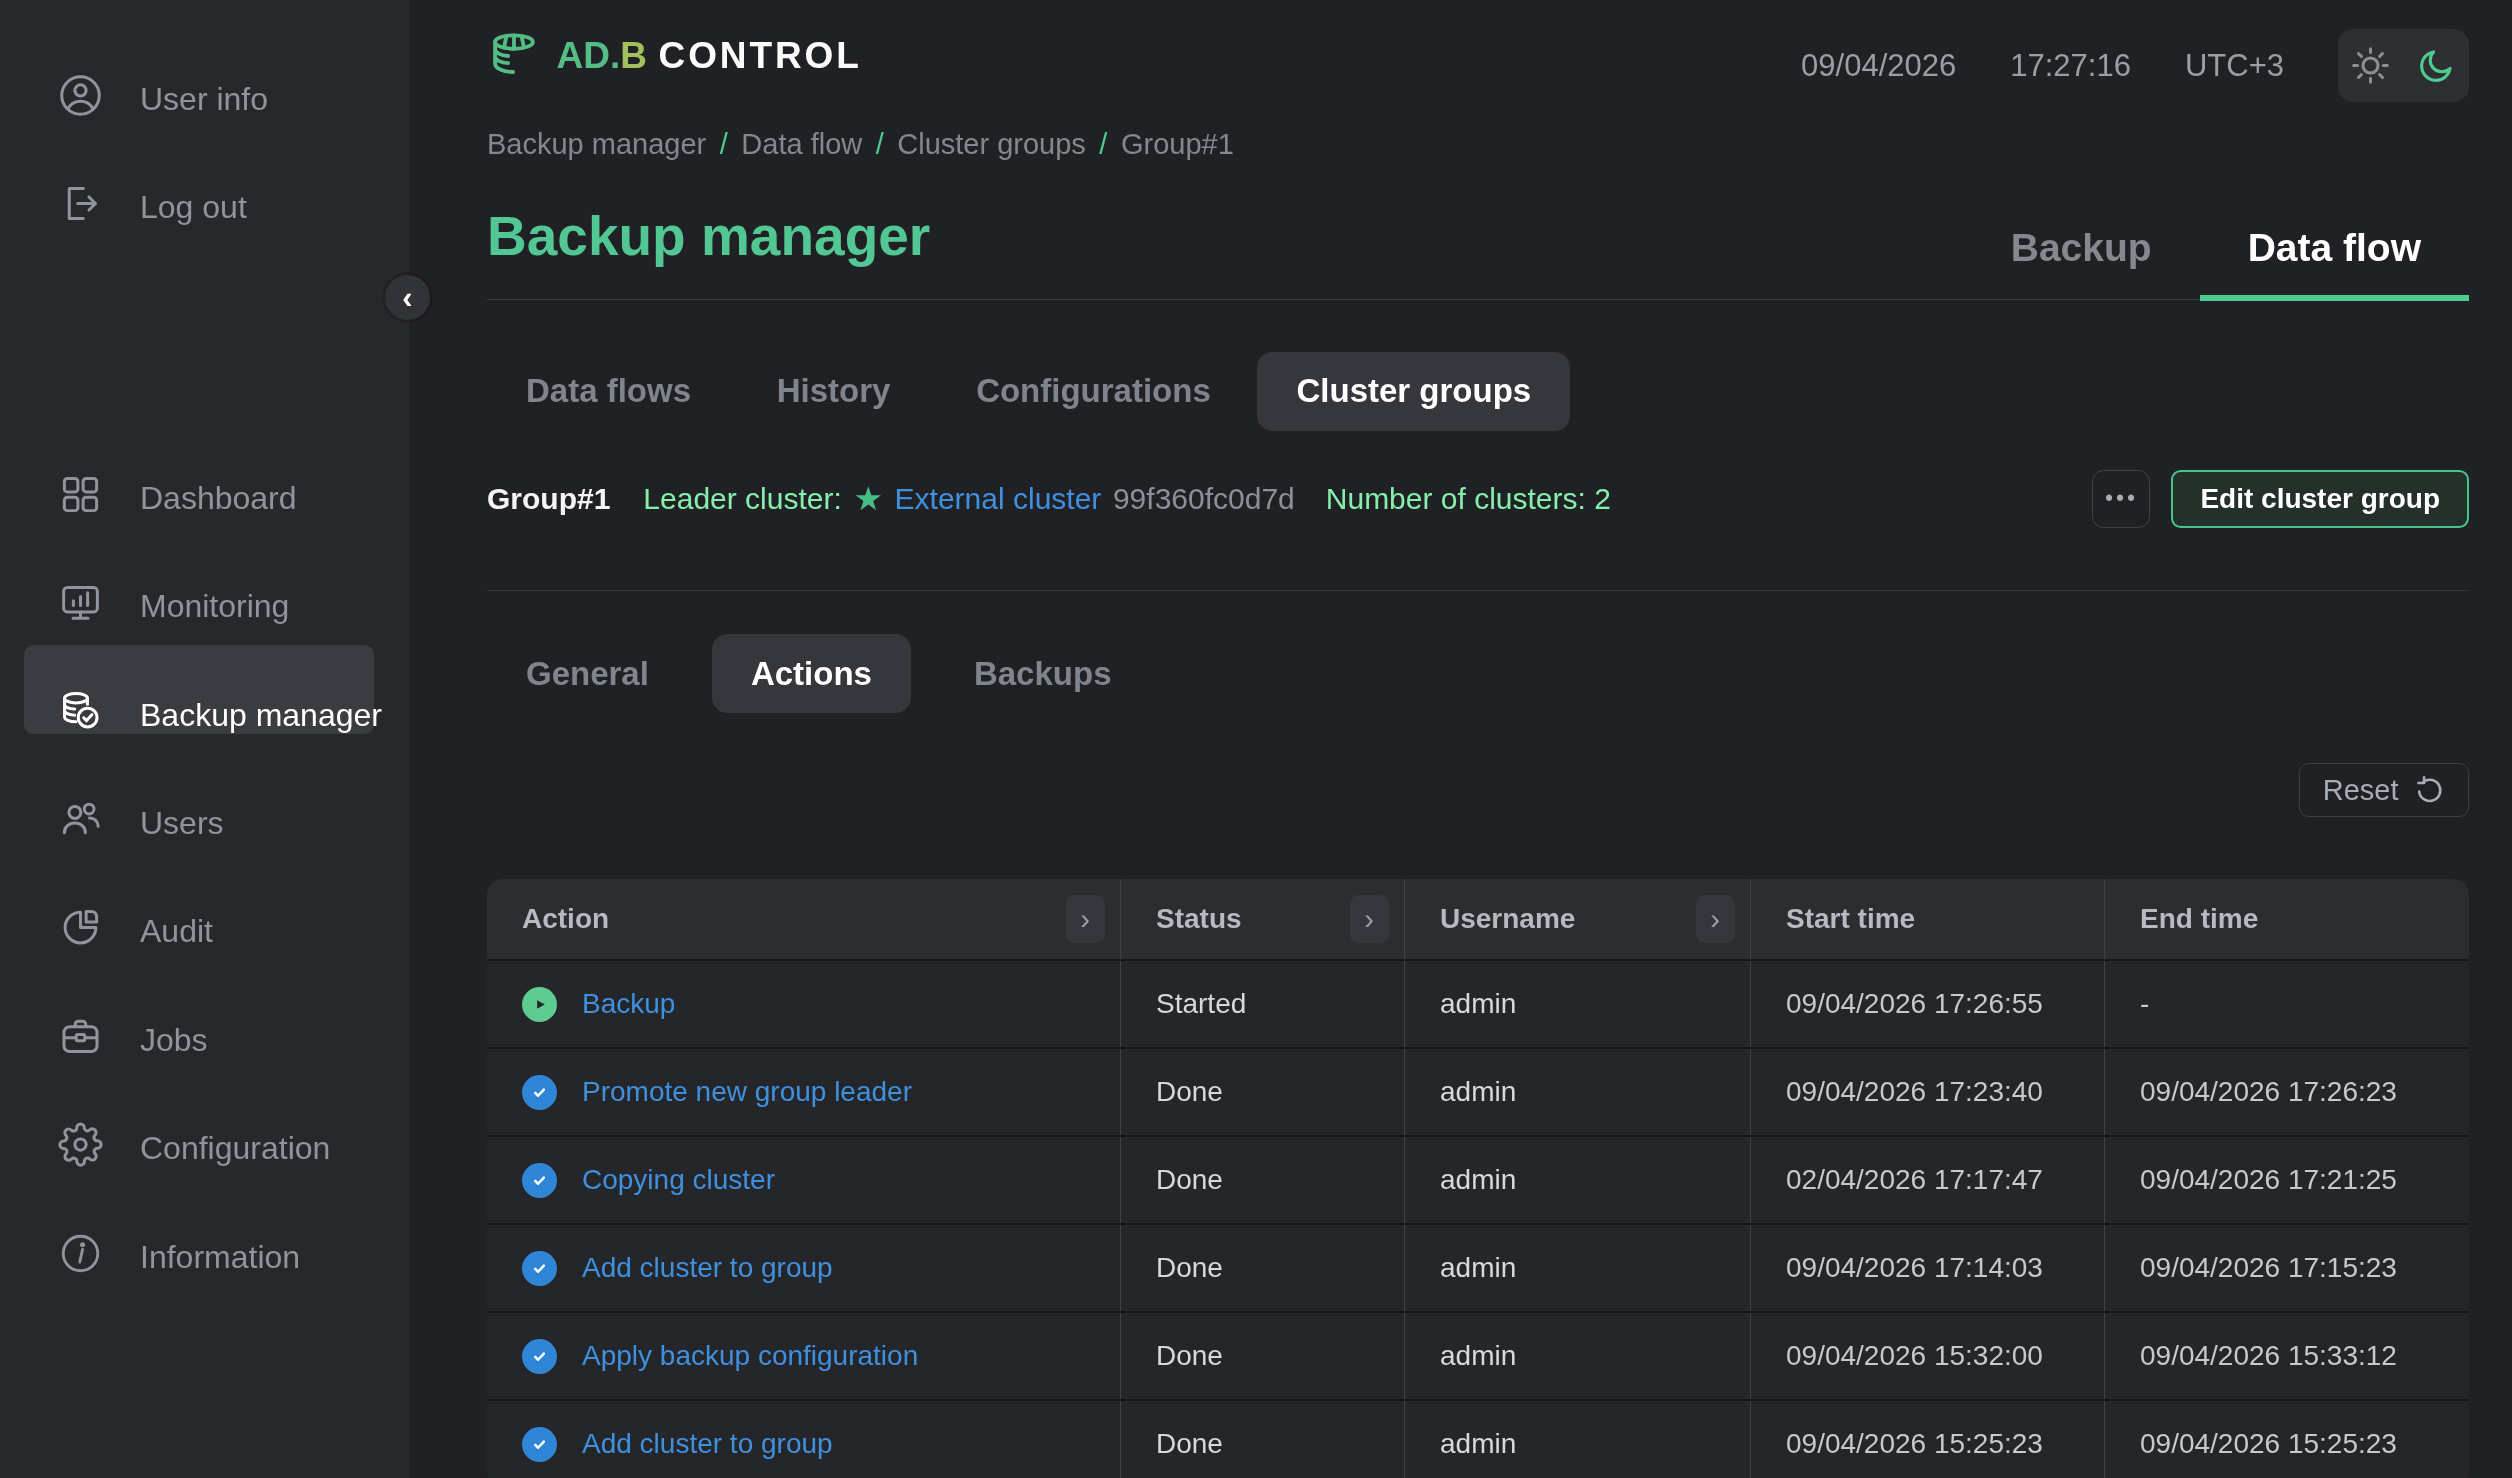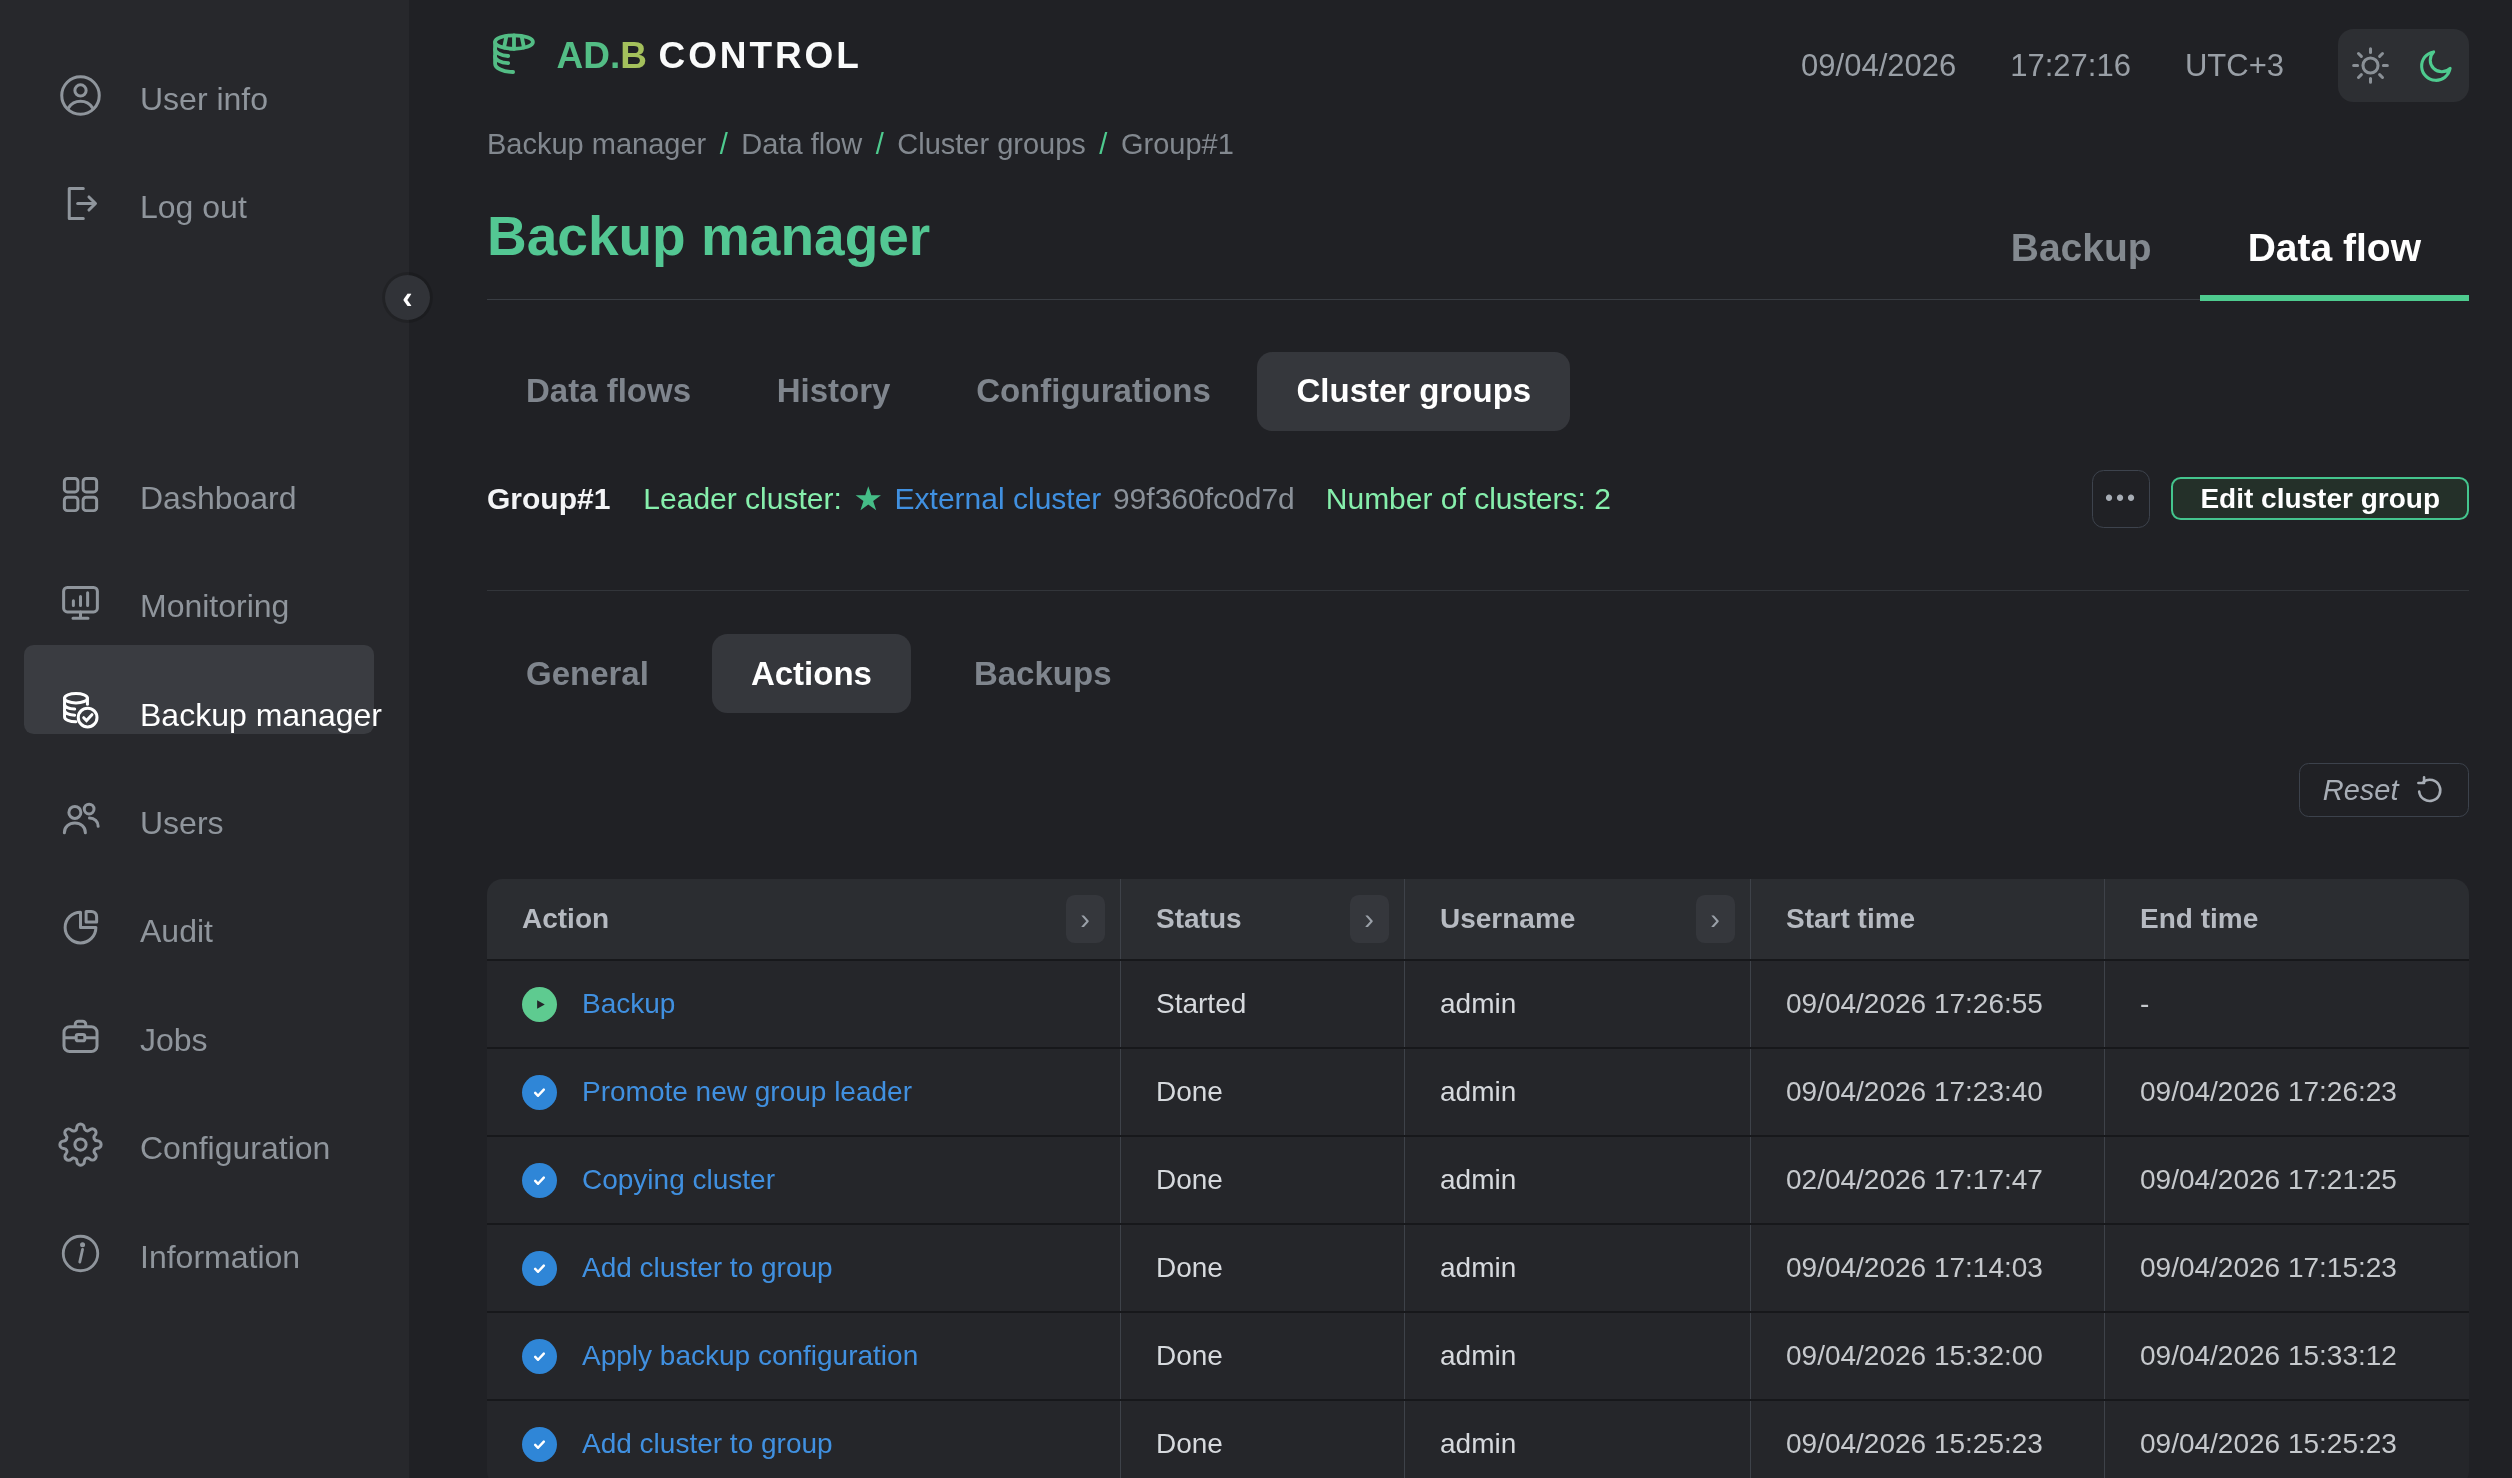--- a/index.html
+++ b/index.html
@@ -88,35 +88,34 @@
   .leader-link { color: #4090e0; cursor: pointer; }
   .leader-id { color: #8a9199; }
   .clusters-label { margin-left: 31px; }
   .group-actions { margin-left: auto; display: flex; gap: 21px; align-items: center; }
   .more-btn {
     width: 58px; height: 58px; border: 1.9px solid #3d434d; border-radius: 11.6px;
     color: #a7adb5; display: flex; align-items: center; justify-content: center;
     font-size: 23px; letter-spacing: 2.9px; cursor: pointer;
   }
   .edit-btn {
-    height: 43px; padding: 0 27px; border: 2.9px solid #44c58e; border-radius: 9.7px;
+    height: 58px; padding: 0 27px; border: 2.9px solid #44c58e; border-radius: 9.7px;
     background: #243029; color: #ffffff; font-size: 28px; font-weight: 700;
     display: flex; align-items: center; cursor: pointer; white-space: nowrap;
   }
 
   .divider { height: 1.9px; background: #32353a; margin-top: 62px; }
 
   .detail-tabs { display: flex; gap: 24px; margin-top: 43px; align-items: flex-end; }
 
   .toolbar { display: flex; justify-content: flex-end; margin-top: 50px; }
   .reset-btn {
     height: 54px; padding: 0 23px; border: 1.9px solid #3c424c; border-radius: 9.7px;
     color: #a7adb5; font-size: 29px; display: flex; align-items: center; gap: 15.5px; cursor: pointer;
     background: transparent;
-    font-style: italic;
   }
   .reset-btn svg { width: 31px; height: 31px; }
 
   
   .table { margin-top: 62px; border-radius: 15.5px; overflow: hidden; width: 1982px; }
   .thead, .tr { display: grid; grid-template-columns: 633px 284px 346px 354px 365px; }
   .thead { background: #2b2d31; height: 80px; }
   .th {
     display: flex; align-items: center; padding-left: 35px;
     color: #b6bac1; font-size: 28px; font-weight: 700;

